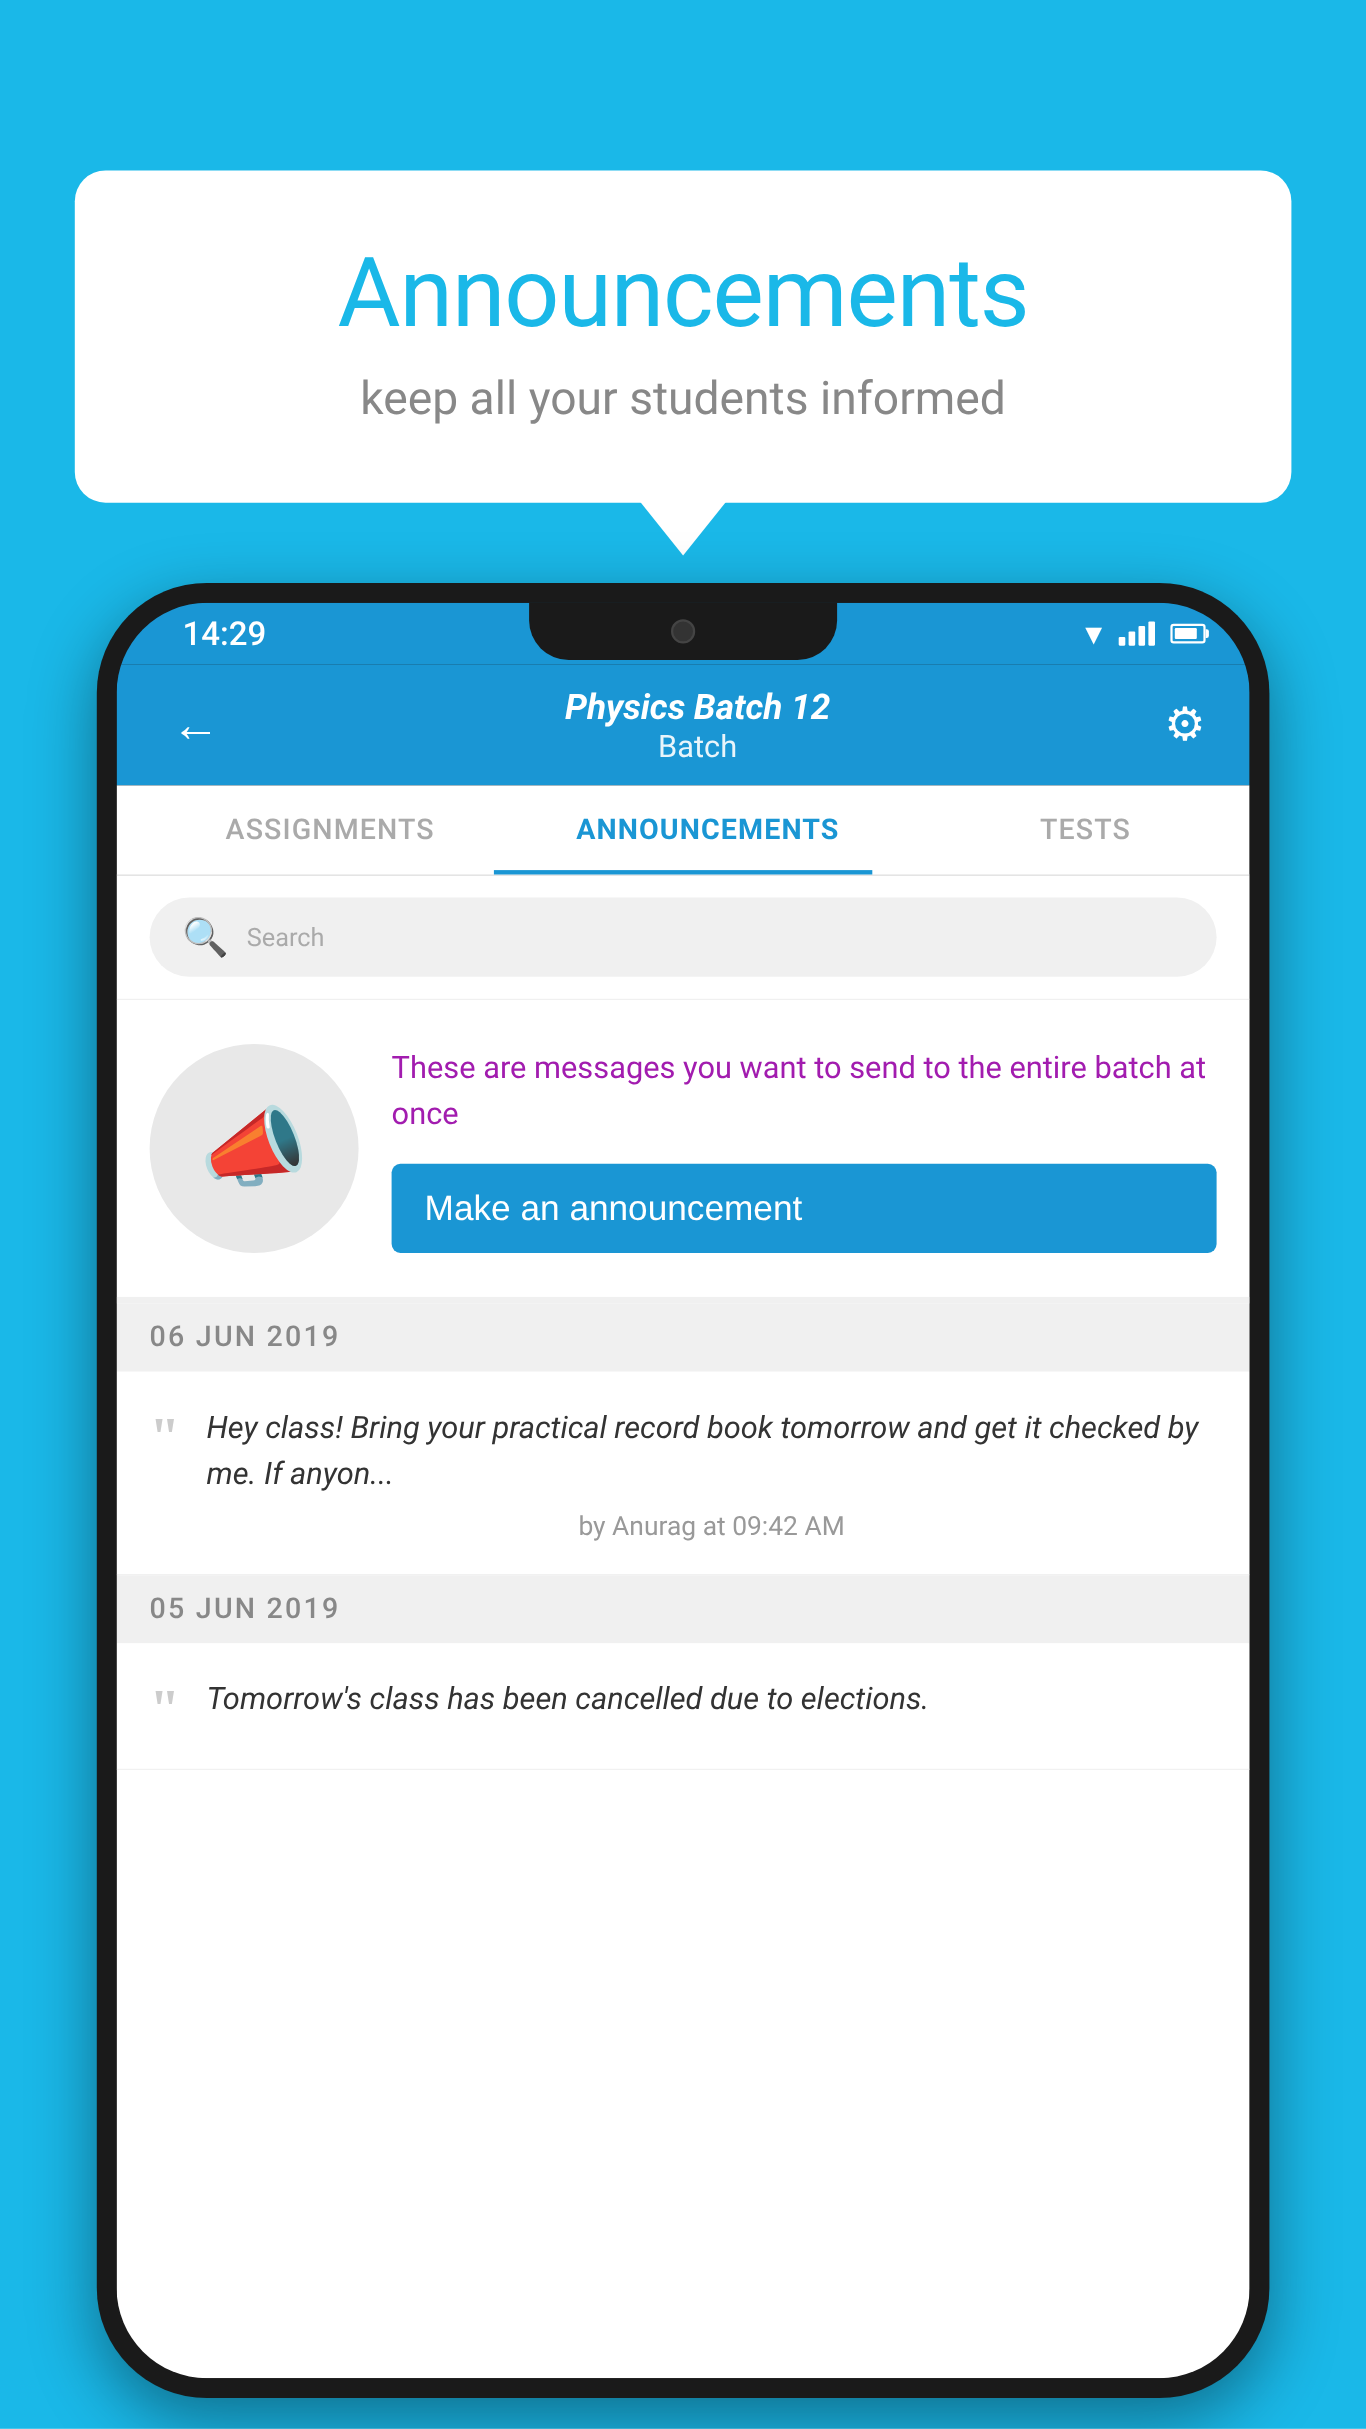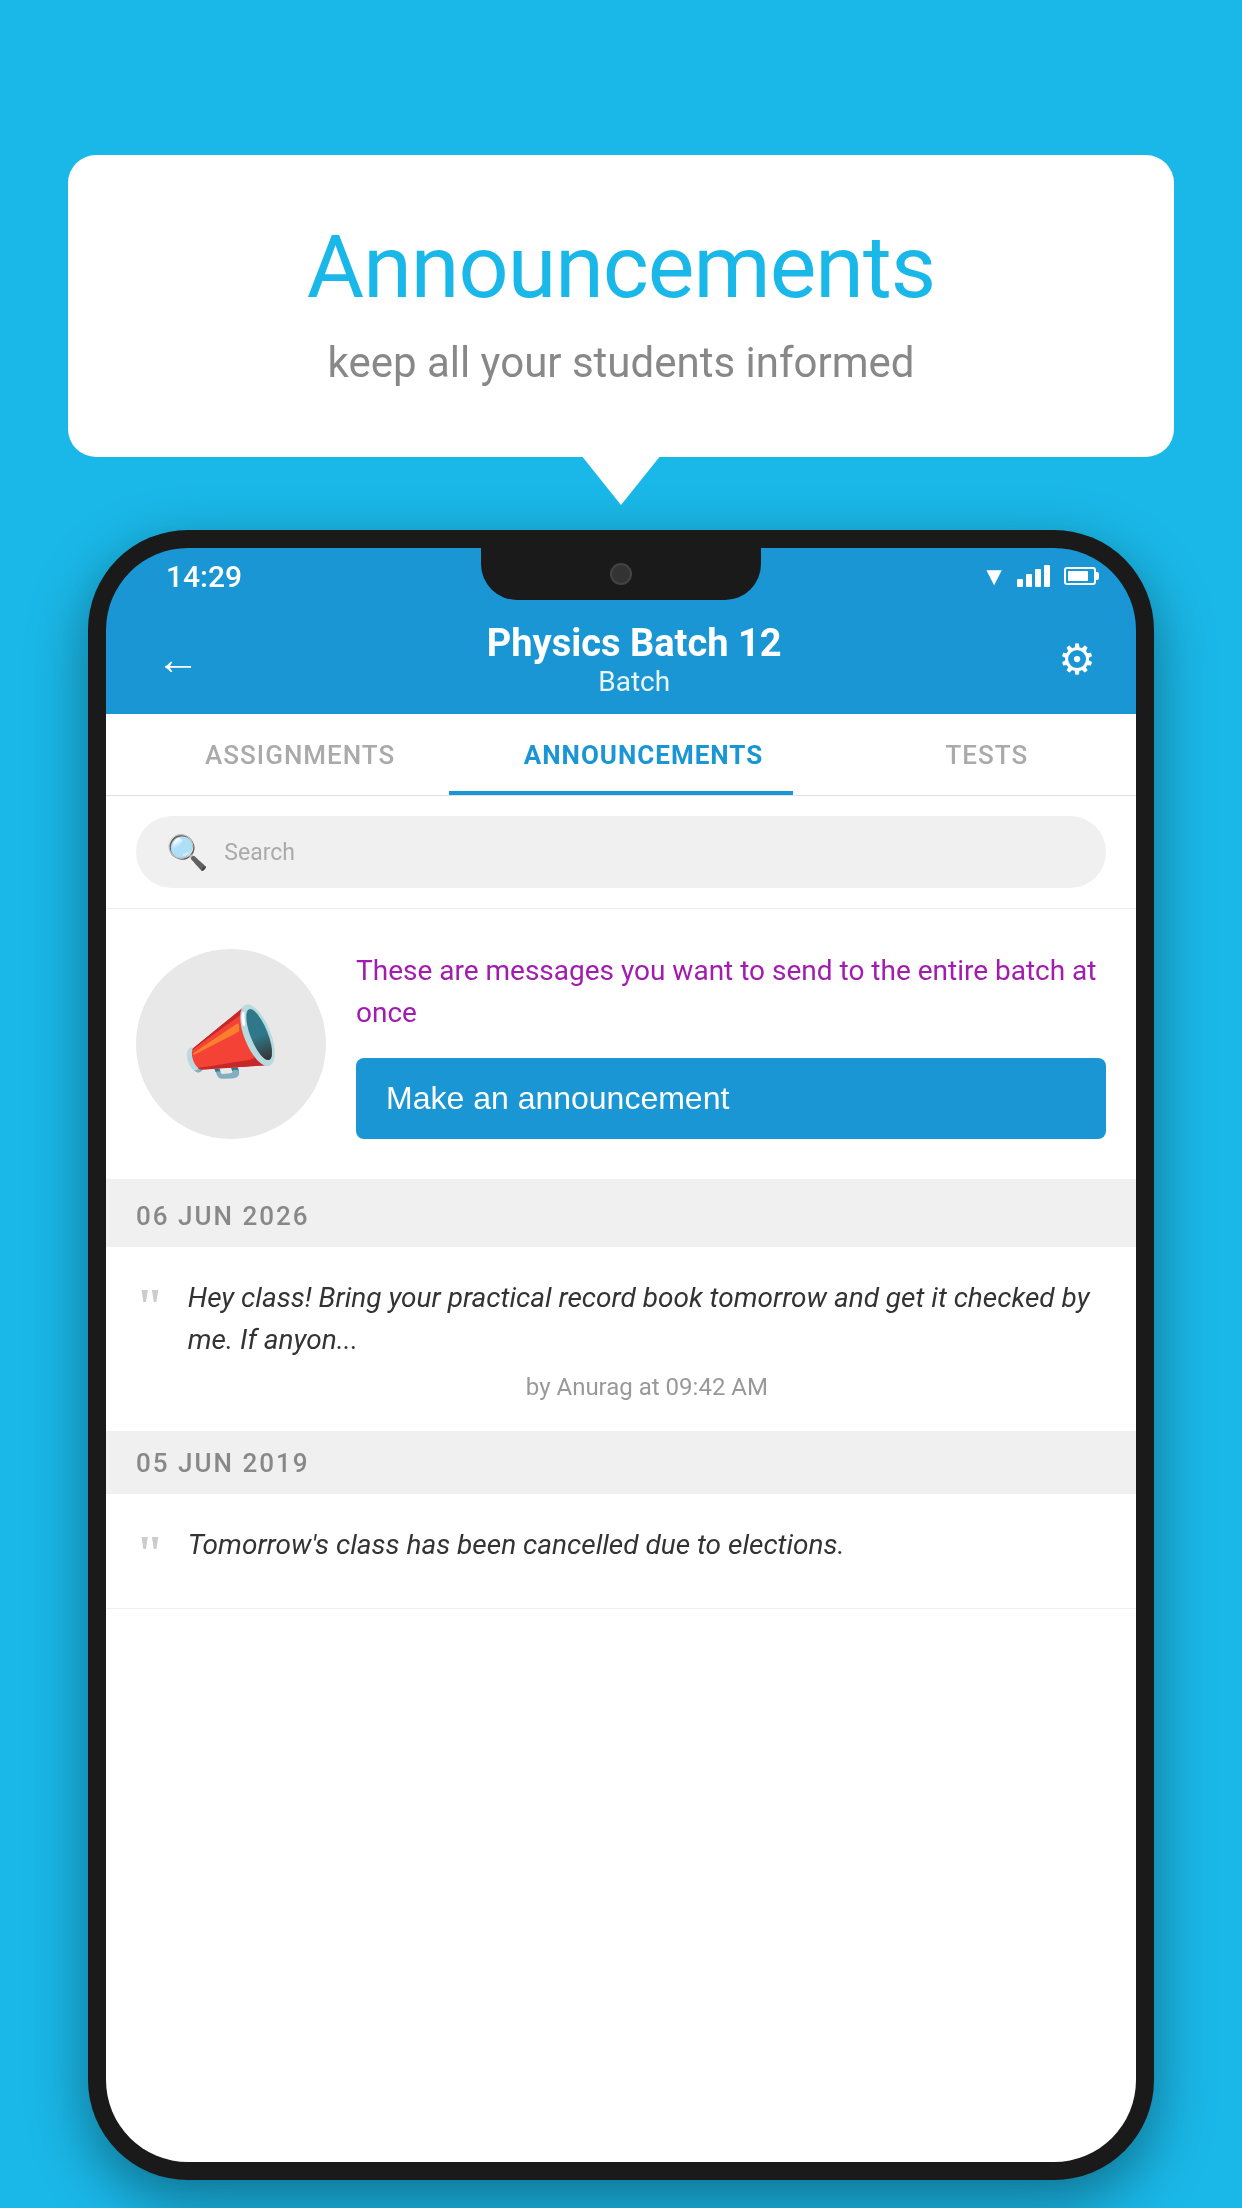--- a/index.html
+++ b/index.html
@@ -184,22 +184,23 @@
       cursor: pointer;
       padding: 10px;
     }
 
     .app-bar-center {
       text-align: center;
     }
 
     .app-bar-title {
       color: #fff;
-      font-size: 38px;
+      font-size: 32px;
       font-weight: 700;
+      font-style: italic;
     }
 
     .app-bar-subtitle {
       color: rgba(255,255,255,0.9);
       font-size: 28px;
       font-weight: 400;
     }
 
     .gear-icon {
       color: #fff;
@@ -453,21 +454,21 @@
           <div class="megaphone-circle">
             <span class="megaphone-icon">📣</span>
           </div>
           <div class="announcement-right">
             <div class="announcement-desc">These are messages you want to
 send to the entire batch at once</div>
             <button class="make-announcement-btn">Make an announcement</button>
           </div>
         </div>
 
-        <div class="date-divider">06  JUN  2026</div>
+        <div class="date-divider">06  JUN  2019</div>
 
         <div class="announcement-item">
           <div class="quote-icon">"</div>
           <div class="announcement-text-block">
             <div class="announcement-text">Hey class! Bring your practical record book tomorrow and get it checked by me. If anyon...</div>
             <div class="announcement-meta">by Anurag at 09:42 AM</div>
           </div>
         </div>
 
         <div class="date-divider">05  JUN  2019</div>

